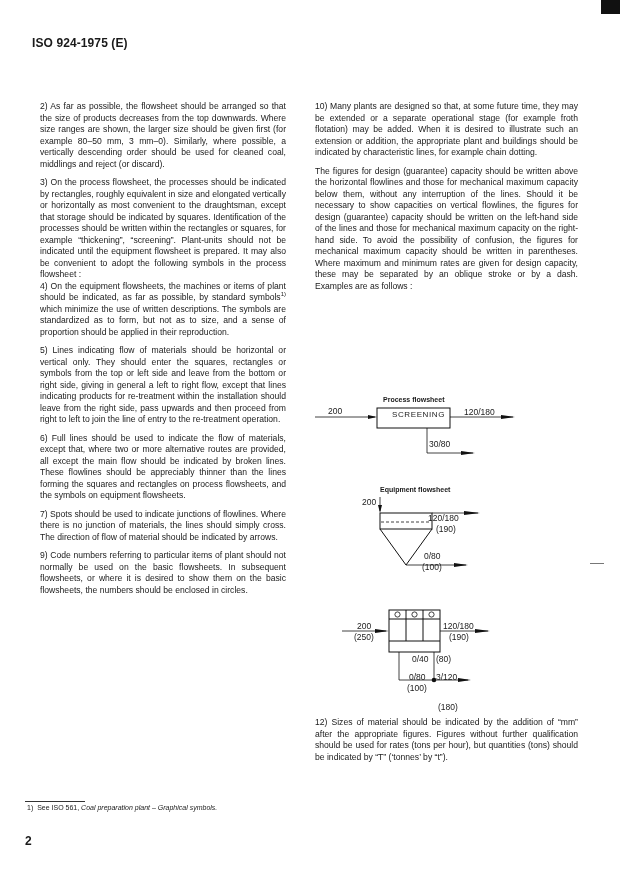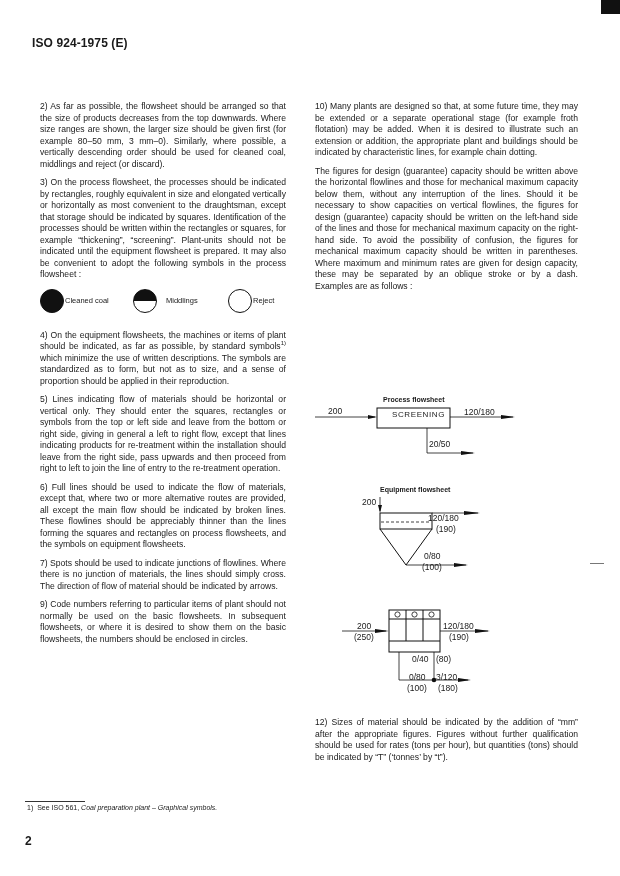--- a/index.html
+++ b/index.html
@@ -32,34 +32,20 @@
 
 <div class="corner-mark"></div>
 <div class="side-tick"></div>
 
 <div class="header">ISO 924-1975 (E)</div>
 
 <div class="col col-left">
   <p class="para">2)  As far as possible, the flowsheet should be arranged so that the size of products decreases from the top downwards. Where size ranges are shown, the larger size should be given first (for example 80–50 mm, 3 mm–0). Similarly, where possible, a vertically descending order should be used for cleaned coal, middlings and reject (or discard).</p>
   <p class="para" style="margin-bottom:0">3)  On the process flowsheet, the processes should be indicated by rectangles, roughly equivalent in size and elongated vertically or horizontally as most convenient to the draughtsman, except that storage should be indicated by squares. Identification of the processes should be written within the rectangles or squares, for example “thickening”, “screening”. Plant-units should not be indicated until the equipment flowsheet is prepared. It may also be convenient to adopt the following symbols in the process flowsheet :</p>
 
-  <div class="symbols">
-    <div class="sym" style="left:0">
-      <span class="circle c-full"></span>
-      <span class="lbl">Cleaned coal</span>
-    </div>
-    <div class="sym" style="left:93px">
-      <span class="circle c-half"></span>
-      <span class="lbl" style="margin-left:9px">Middlings</span>
-    </div>
-    <div class="sym" style="left:188px">
-      <span class="circle c-empty"></span>
-      <span class="lbl">Reject</span>
-    </div>
-  </div>
 
   <p class="para"><span>4)  On the equipment flowsheets, the machines or items of plant should be indicated, as far as possible, by standard symbols</span><sup>1)</sup><span> which minimize the use of written descriptions. The symbols are standardized as to form, but not as to size, and a sense of proportion should be applied in their reproduction.</span></p>
   <p class="para">5)  Lines indicating flow of materials should be horizontal or vertical only. They should enter the squares, rectangles or symbols from the top or left side and leave from the bottom or right side, giving in general a left to right flow, except that lines indicating products for re-treatment within the installation should leave from the right side, pass upwards and then proceed from right to left to join the line of entry to the re-treatment operation.</p>
   <p class="para">6)  Full lines should be used to indicate the flow of materials, except that, where two or more alternative routes are provided, all except the main flow should be indicated by broken lines. These flowlines should be appreciably thinner than the lines forming the squares and rectangles on process flowsheets, and the symbols on equipment flowsheets.</p>
   <p class="para">7)  Spots should be used to indicate junctions of flowlines. Where there is no junction of materials, the lines should simply cross. The direction of flow of material should be indicated by arrows.</p>
   <p class="para">9)  Code numbers referring to particular items of plant should not normally be used on the basic flowsheets. In subsequent flowsheets, or where it is desired to show them on the basic flowsheets, the numbers should be enclosed in circles.</p>
 </div>
 
 <div class="col col-right">
   <p class="para">10)  Many plants are designed so that, at some future time, they may be extended or a separate operational stage (for example froth flotation) may be added. When it is desired to illustrate such an extension or addition, the appropriate plant and buildings should be indicated by characteristic lines, for example chain dotting.</p>
@@ -73,21 +59,21 @@
   <rect x="62" y="3" width="73" height="20" fill="#fff" stroke="#111" stroke-width="1"></rect>
   <line x1="135" y1="12" x2="198" y2="12" stroke="#111" stroke-width="0.8"></line>
   <polygon points="186,10 200,12 186,14" fill="#111"></polygon>
   <line x1="112" y1="23" x2="112" y2="48" stroke="#111" stroke-width="0.8"></line>
   <line x1="112" y1="48" x2="158" y2="48" stroke="#111" stroke-width="0.8"></line>
   <polygon points="146,46 160,48 146,50" fill="#111"></polygon>
 </svg>
 <div class="diagram" style="left:328px;top:406px">200</div>
 <div class="diagram" style="left:392px;top:410px;font-size:8px;letter-spacing:0.6px">SCREENING</div>
 <div class="diagram" style="left:464px;top:407px">120/180</div>
-<div class="diagram" style="left:429px;top:439px">20/50</div>
+<div class="diagram" style="left:429px;top:439px">30/80</div>
 
 <div class="diag-title" style="left:380px;top:486px">Equipment flowsheet</div>
 <svg class="diagram" style="left:350px;top:495px" width="170" height="90">
   <line x1="30" y1="2" x2="30" y2="16" stroke="#111" stroke-width="0.8"></line>
   <polygon points="28,10 30,18 32,10" fill="#111"></polygon>
   <rect x="30" y="18" width="52" height="16" fill="#fff" stroke="#111" stroke-width="1"></rect>
   <line x1="31" y1="27" x2="81" y2="27" stroke="#111" stroke-width="0.8" stroke-dasharray="3,2"></line>
   <line x1="30" y1="34" x2="56" y2="70" stroke="#111" stroke-width="1"></line>
   <line x1="82" y1="34" x2="56" y2="70" stroke="#111" stroke-width="1"></line>
   <line x1="82" y1="18" x2="128" y2="18" stroke="#111" stroke-width="0.8"></line>
@@ -122,21 +108,21 @@
 </svg>
 <div class="diagram" style="left:357px;top:621px">200</div>
 <div class="diagram" style="left:354px;top:632px">(250)</div>
 <div class="diagram" style="left:443px;top:621px">120/180</div>
 <div class="diagram" style="left:449px;top:632px">(190)</div>
 <div class="diagram" style="left:412px;top:654px">0/40</div>
 <div class="diagram" style="left:436px;top:654px">(80)</div>
 <div class="diagram" style="left:409px;top:672px">0/80</div>
 <div class="diagram" style="left:407px;top:683px">(100)</div>
 <div class="diagram" style="left:436px;top:672px">3/120</div>
-<div class="diagram" style="left:438px;top:683px">(180)</div>
+<div class="diagram" style="left:438px;top:702px">(180)</div>
 
 <div class="col" style="left:315px;top:717px;width:263px">
   <p class="para">12)  Sizes of material should be indicated by the addition of “mm” after the appropriate figures. Figures without further qualification should be used for rates (tons per hour), but quantities (tons) should be indicated by “T” (‘tonnes’ by “t”).</p>
 </div>
 
 <div class="footnote-rule"></div>
 <div class="footnote">
   <span>1)</span>&nbsp;&nbsp;<span>See ISO 561, </span><i>Coal preparation plant – Graphical symbols.</i>
 </div>
 

